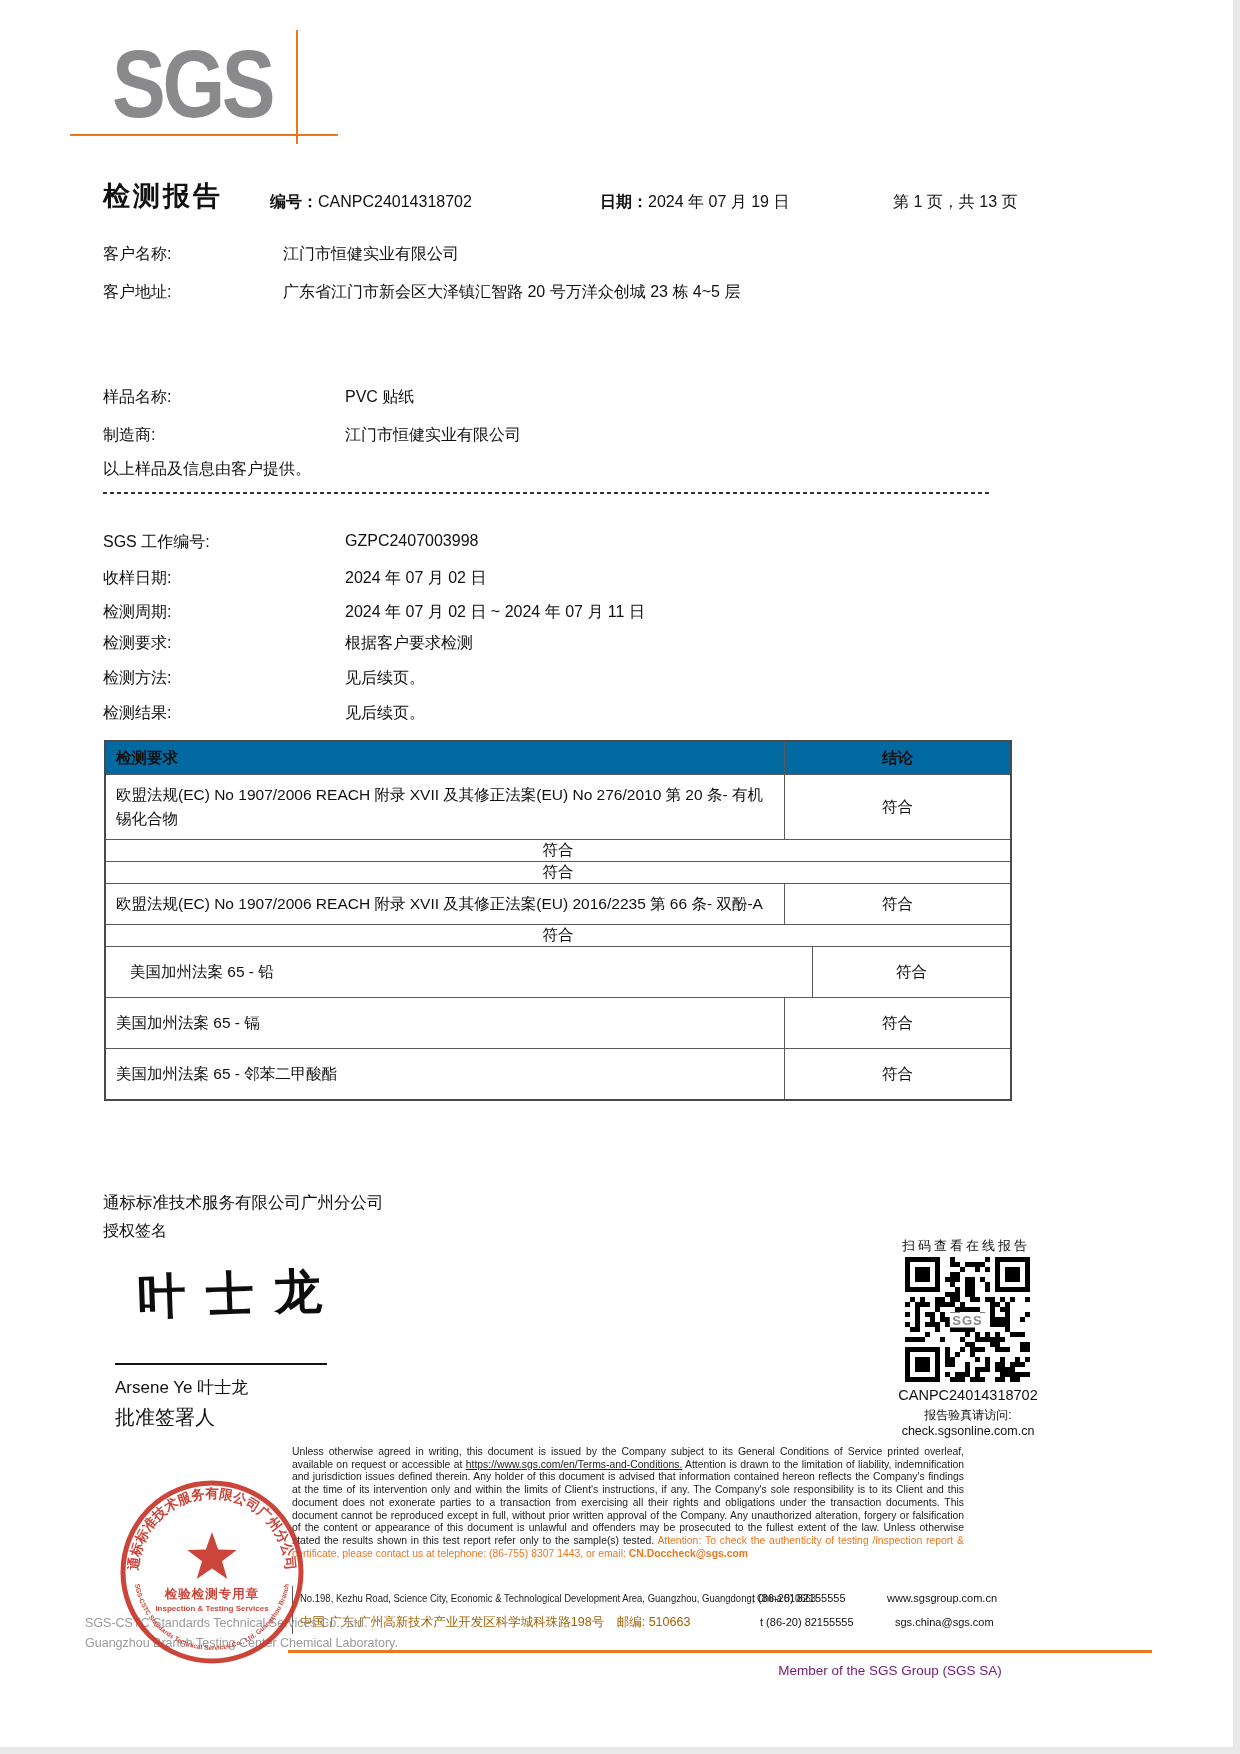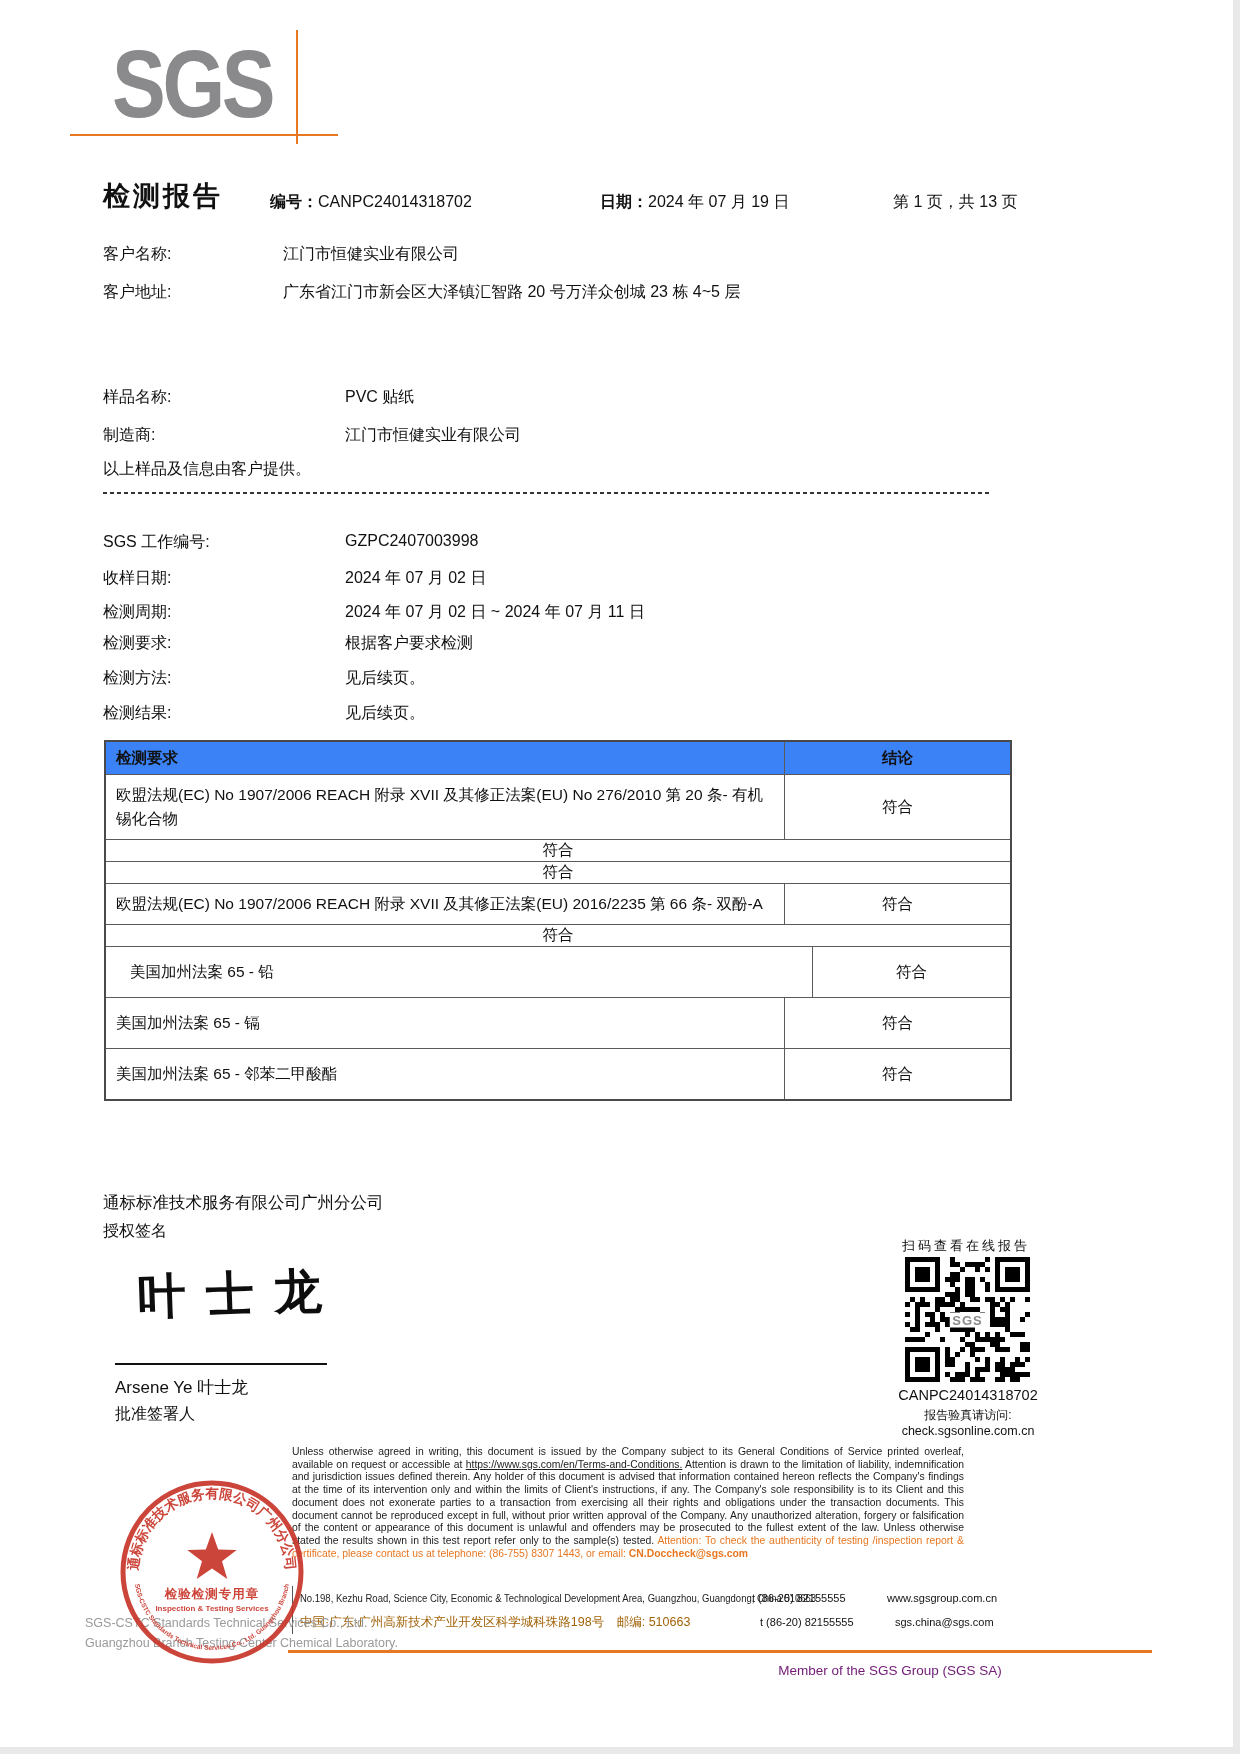--- a/index.html
+++ b/index.html
@@ -31,31 +31,31 @@
   .note-line { left:103px; font-size:16px; }
   .dash-sep { left:103px; top:492px; width:888px; height:2px;
     background:repeating-linear-gradient(90deg,#333 0 4px,transparent 4px 7px); }
 
   
   .tbl { left:104px; top:740px; width:904px; border:2px solid #4a4a4a; font-size:15.5px; }
   .tr { display:flex; border-top:1px solid #5a5a5a; }
   .tr:first-child { border-top:none; }
   .td-req { width:658px; padding:8px 10px; border-right:1px solid #5a5a5a; line-height:24px; }
   .td-con { flex:1; display:flex; align-items:center; justify-content:center; }
-  .thead { background:#3b82f6; font-weight:700; }
+  .thead { background:#0369a1; font-weight:700; }
   .thead .td-req { padding:5px 10px; line-height:22px; }
 
   
   .company-line { left:103px; top:1192px; font-size:16.5px; }
   .auth-line { left:103px; top:1221px; font-size:16px; }
   .signature { left:138px; top:1262px; font-size:48px; font-weight:800; letter-spacing:20px;
     transform:rotate(-2deg); color:#0d0d0d; font-family:"DejaVu Serif",serif; }
   .sig-line { left:115px; top:1363px; width:212px; height:2px; background:#111; }
   .signer-name { left:115px; top:1376px; font-size:17px; }
-  .signer-role { left:115px; top:1404px; font-size:16px; }
+  .signer-role { left:115px; top:1404px; font-size:20px; }
 
   
   .scan-title { left:893px; top:1237px; width:146px; text-align:center; font-size:13px; letter-spacing:3px; }
   .qr-box { left:905px; top:1257px; width:125px; height:125px; }
   .qr-center { position:absolute; left:50%; top:50%; transform:translate(-50%,-50%);
     background:#fff; color:#8a8a8d; font-weight:800; font-size:13px; padding:0 3px; letter-spacing:1px; }
   .qr-number { left:878px; top:1387px; width:180px; text-align:center; font-size:14.5px; }
   .qr-verify1 { left:878px; top:1407px; width:180px; text-align:center; font-size:12px; }
   .qr-verify2 { left:878px; top:1424px; width:180px; text-align:center; font-size:12.5px; }
 

